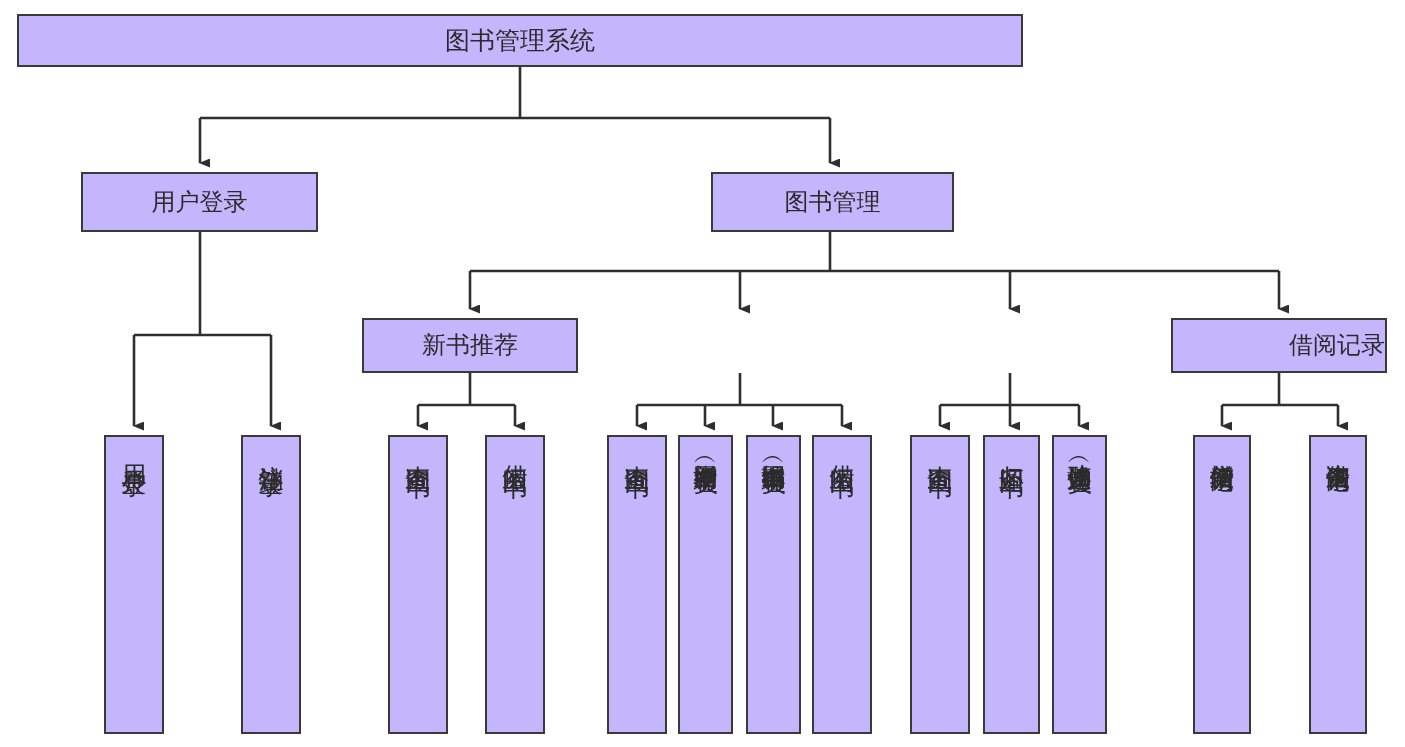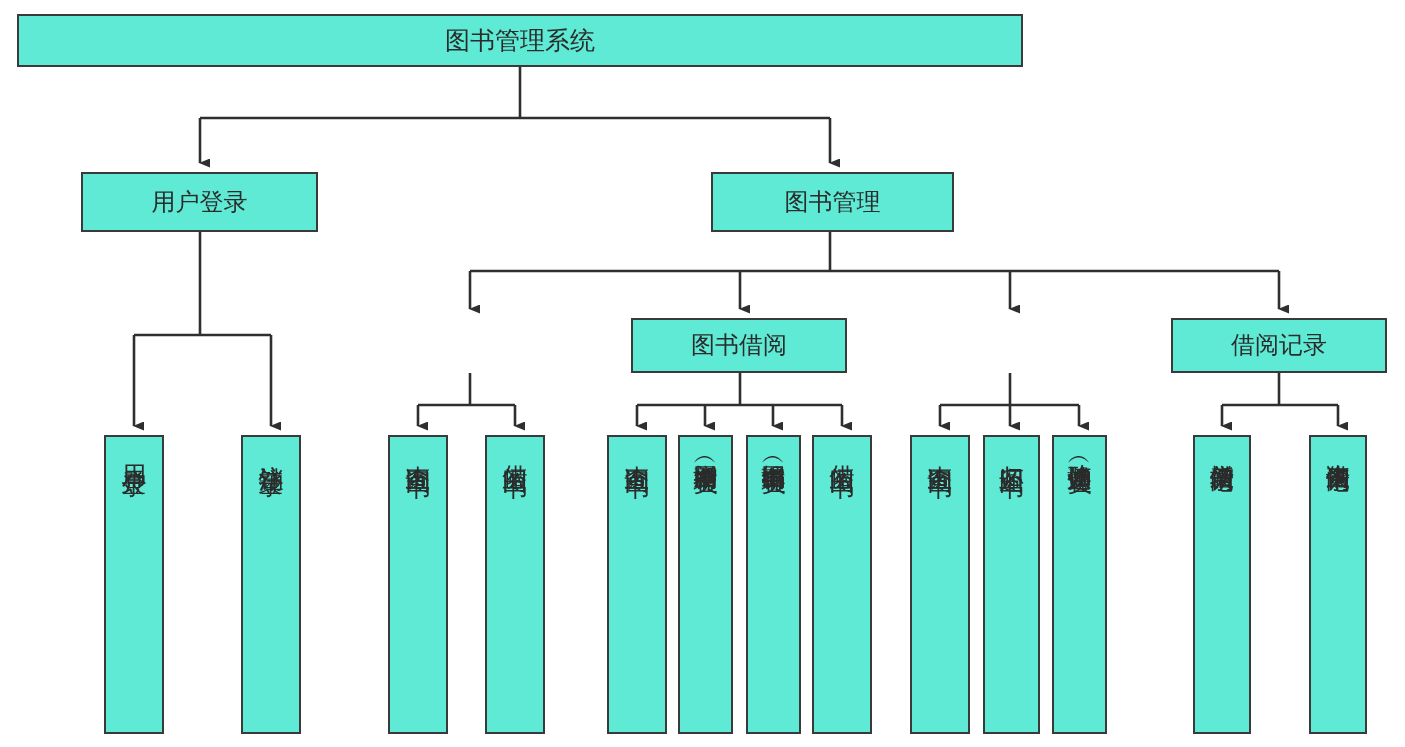--- a/index.html
+++ b/index.html
@@ -22,21 +22,21 @@
     position: absolute;
     left: 0;
     top: 0;
     width: 1405px;
     height: 747px;
     pointer-events: none;
   }
   .node {
     position: absolute;
     box-sizing: border-box;
-    background: #5eead4;
+    background: #c4b5fd;
     border: 2px solid #3a3a3a;
     display: flex;
     align-items: center;
     justify-content: center;
     color: #2b2b2b;
   }
   .node .label {
     display: block;
     text-align: center;
     line-height: 1.18;
@@ -132,24 +132,24 @@
     <span class="label">图书管理系统</span>
   </div>
 
   <div class="node lvl2" style="left:81px; top:172px; width:237px; height:60px;">
     <span class="label">用户登录</span>
   </div>
   <div class="node lvl2" style="left:711px; top:172px; width:243px; height:60px;">
     <span class="label">图书管理</span>
   </div>
 
-  <div class="node lvl3" style="left:631px; top:318px; width:216px; height:55px;">
-    <span class="label">图书借阅</span>
+  <div class="node lvl3" style="left:362px; top:318px; width:216px; height:55px;">
+    <span class="label">新书推荐</span>
   </div>
-  <div class="node lvl3" style="left:1171px; top:318px; width:216px; height:55px;">
+  <div class="node lvl3" style="left:1171px; top:318px; width:216px; height:55px;justify-content:flex-end;">
     <span class="label">借阅记录</span>
   </div>
 
   <div class="node leaf" style="left:104px; top:435px; width:60px; height:299px;">
     <span class="label">用户登录</span>
   </div>
   <div class="node leaf" style="left:241px; top:435px; width:60px; height:299px;">
     <span class="label">注销登录</span>
   </div>
 

